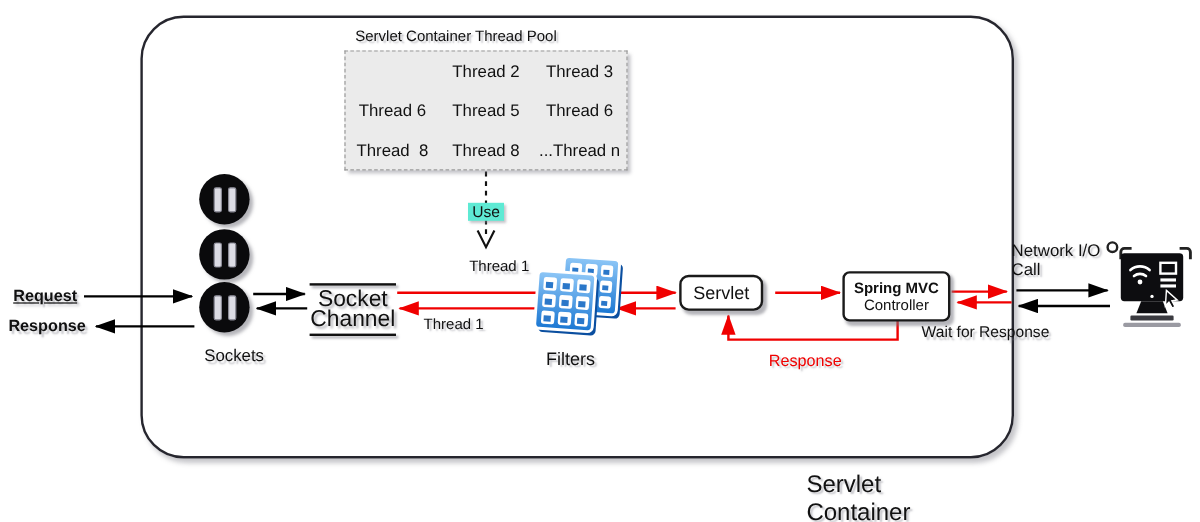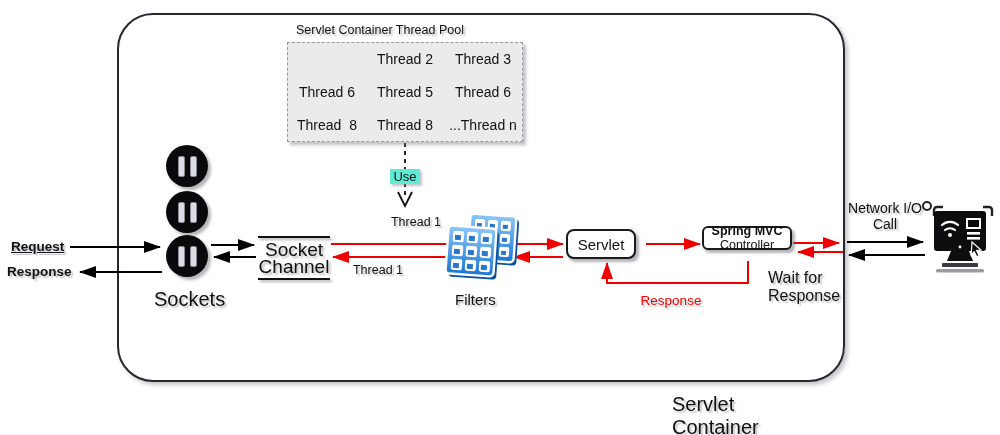--- a/index.html
+++ b/index.html
@@ -42,21 +42,21 @@
     font-size:19px;line-height:17px;
     filter:drop-shadow(2px 2px 1px rgba(120,120,130,.6));
   }
   
   .node-box{
     box-sizing:border-box;background:#fff;border:2px solid #1a1a1a;
     display:flex;flex-direction:column;align-items:center;justify-content:center;
     box-shadow:2.5px 3px 2.5px rgba(120,120,130,.55);
   }
   .servlet-box{left:566px;top:229px;width:70px;height:30px;border-radius:8px;font-size:15px;}
-  .spring-box{left:702px;top:226px;width:90px;height:24px;border-radius:6px;font-size:12.5px;line-height:14.5px;}
+  .spring-box{left:702px;top:226px;width:90px;height:42px;border-radius:6px;font-size:12.5px;line-height:14.5px;}
   .use-chip{left:390px;top:169px;width:30px;text-align:center;font-size:13px;background:#5eead4;
     box-shadow:2px 2px 2px rgba(140,140,150,.5);}
   .small{font-size:12.5px;}
   .red-text{color:#f00000;}
   svg{display:block;}
   .flow-layer{left:0;top:0;pointer-events:none;}
 </style>
 </head>
 <body>
 
@@ -119,21 +119,21 @@
     <span class="bar"></span>
   </div>
   <div class="abs socket" style="left:166px;top:191px;">
     <span class="bar"></span>
     <span class="bar"></span>
   </div>
   <div class="abs socket" style="left:166px;top:235px;">
     <span class="bar"></span>
     <span class="bar"></span>
   </div>
-  <div class="abs lbl" style="left:154px;top:288px;width:66px;text-align:left;font-size:20px;">Sockets</div>
+  <div class="abs lbl" style="left:154px;top:288px;width:66px;text-align:right;font-size:14px;">Sockets</div>
 
   <div class="abs bold lbl" style="left:11px;top:239px;font-size:13.5px;text-decoration:underline;">Request</div>
   <div class="abs bold lbl" style="left:7px;top:264px;font-size:13.5px;">Response</div>
 
   <div class="abs socket-channel">
     <span>Socket</span>
     <span>Channel</span>
   </div>
   <div class="abs small lbl" style="left:350px;top:263px;width:56px;text-align:center;">Thread 1</div>
 
@@ -204,23 +204,23 @@
   <div class="abs node-box servlet-box">
     <span>Servlet</span>
   </div>
 
   <div class="abs node-box spring-box">
     <span class="bold">Spring MVC</span>
     <span>Controller</span>
   </div>
 
   <div class="abs red-text lbl" style="left:640px;top:293px;width:62px;text-align:center;font-size:13.5px;">Response</div>
-  <div class="abs lbl" style="left:768px;top:269px;width:108px;font-size:16px;">Wait for Response</div>
-
-  <div class="abs lbl" style="left:843px;top:201px;width:84px;text-align:center;font-size:14px;line-height:15.5px;">
+  <div class="abs lbl" style="left:768px;top:269px;width:108px;font-size:13px;">Wait for Response</div>
+
+  <div class="abs lbl" style="left:843px;top:201px;width:84px;font-size:14px;line-height:15.5px;">
     <div>Network I/O</div>
     <div>Call</div>
   </div>
 
   <svg class="abs" style="left:920px;top:198px;" width="76" height="88" viewBox="0 0 76 88">
     <circle cx="7" cy="8" r="4" fill="none" stroke="#222" stroke-width="2"></circle>
     <path d="M14,18 v-6 a3,3 0 0 1 3,-3 h6" fill="none" stroke="#222" stroke-width="2.4"></path>
     <path d="M72,18 v-6 a3,3 0 0 0 -3,-3 h-6" fill="none" stroke="#222" stroke-width="2.4"></path>
     <rect x="14" y="13" width="52" height="40" rx="3" fill="#0d0d10"></rect>
 

